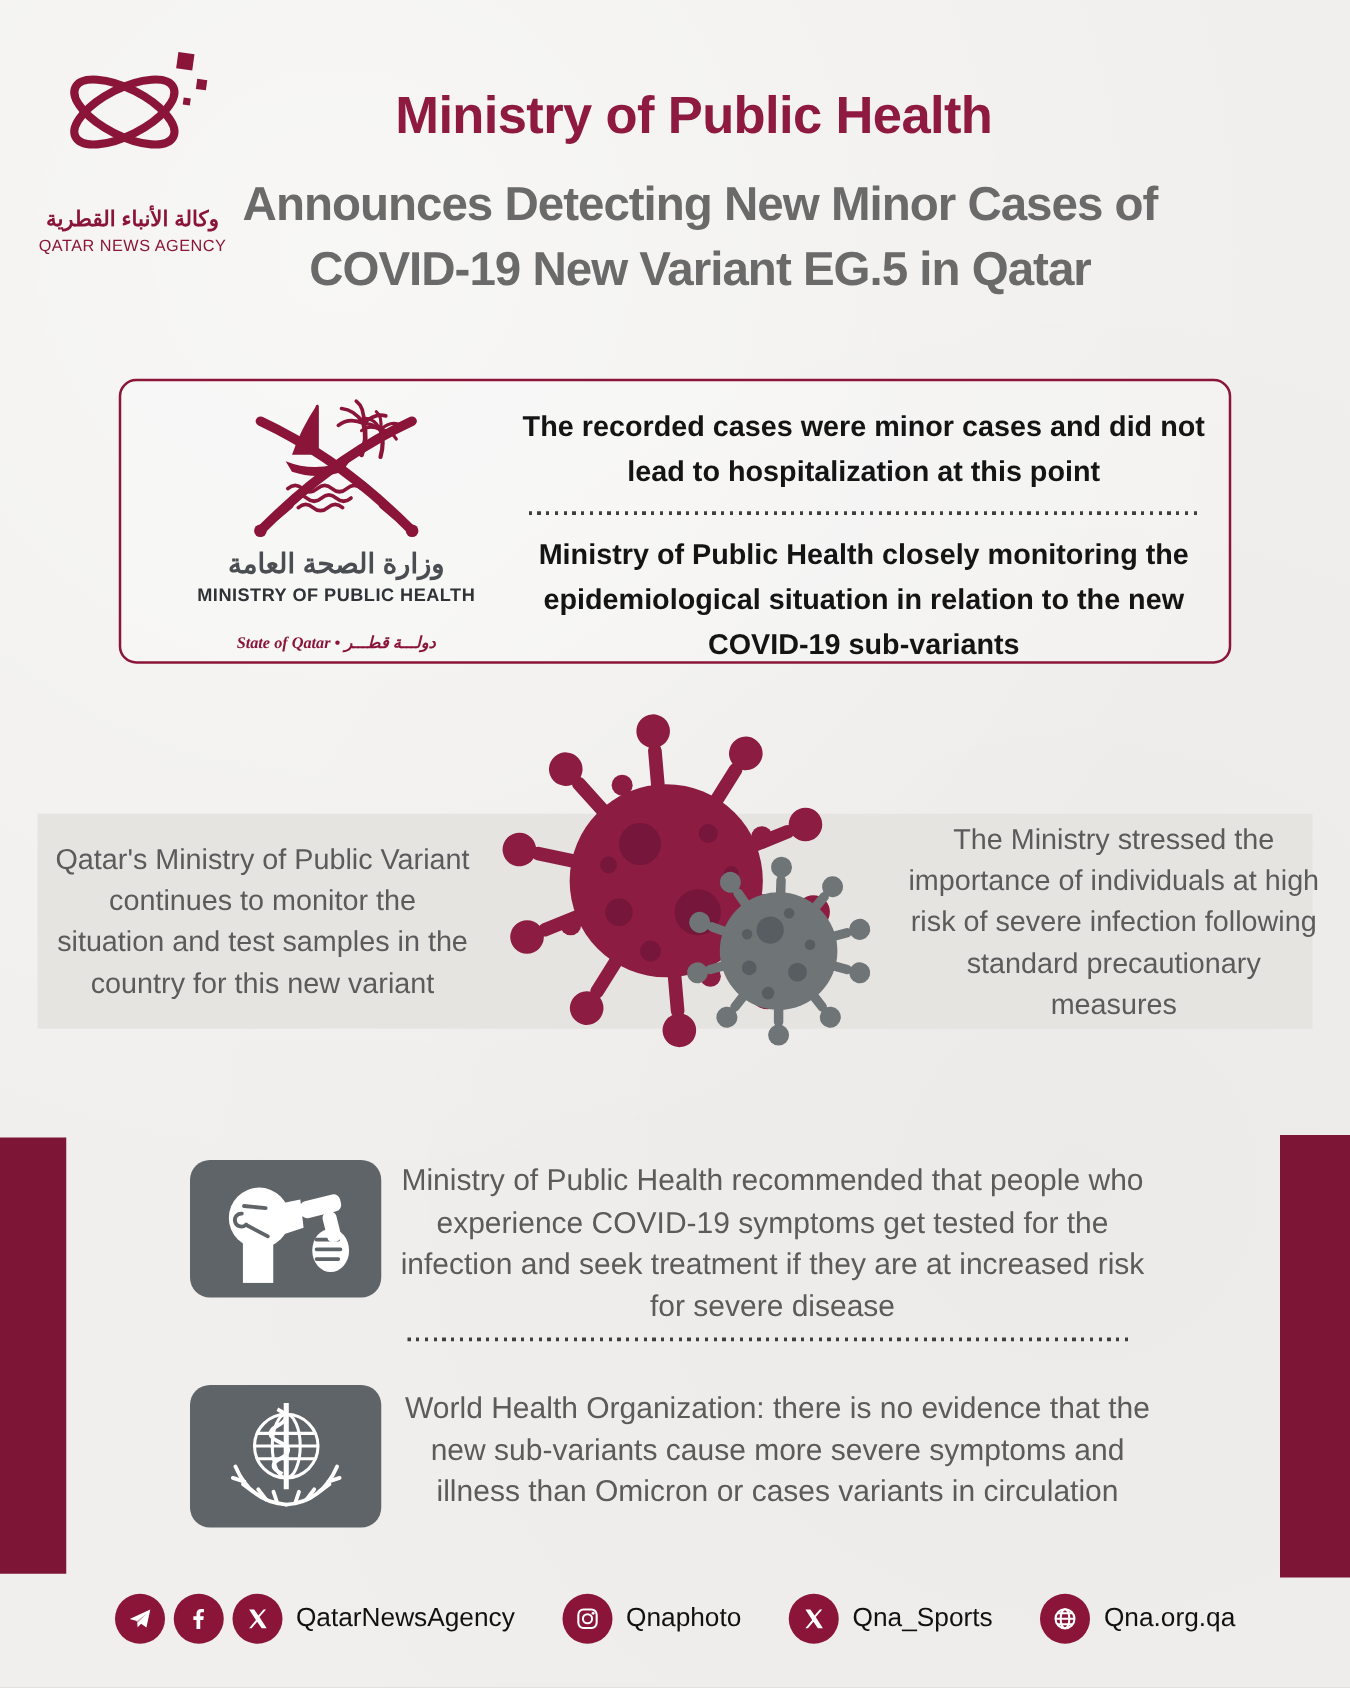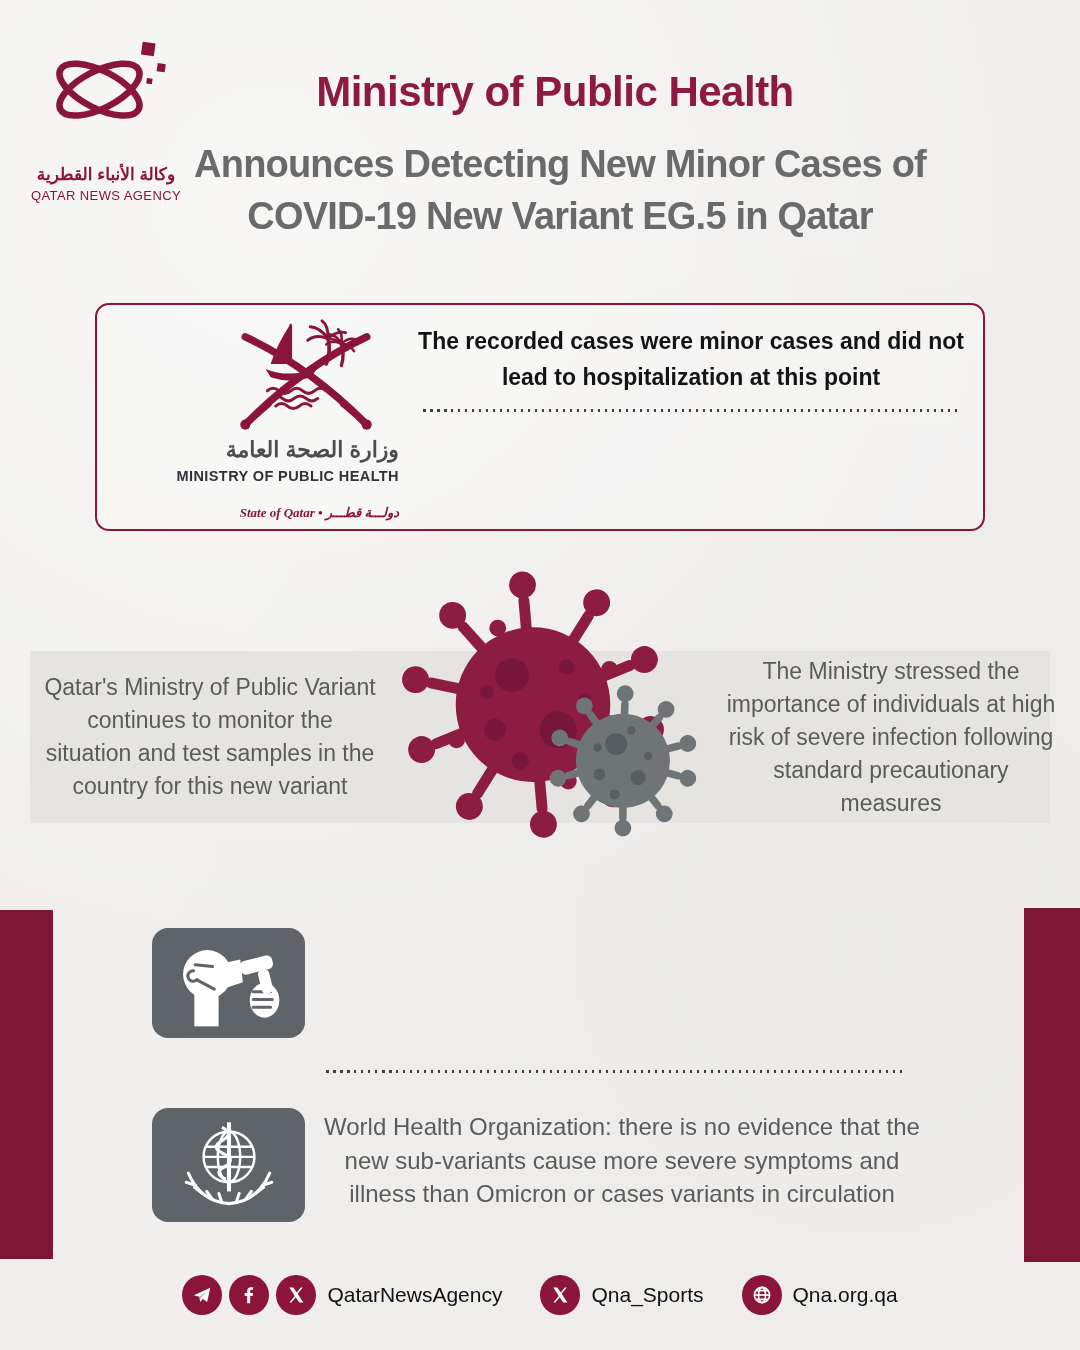--- a/index.html
+++ b/index.html
@@ -22,21 +22,21 @@
   .subtitle{
     position:absolute;left:80px;right:40px;top:138px;text-align:center;
     font-size:38px;font-weight:700;color:#6a6a6a;letter-spacing:-.8px;line-height:52px;
   }
   
   .info-box{
     position:absolute;left:95px;top:303px;width:890px;height:228px;
     border:2px solid #8A1538;border-radius:14px;background:rgba(255,255,255,.25);
     box-sizing:border-box;
   }
-  .emblem{position:absolute;left:42px;top:10px;width:260px;text-align:right;}
+  .emblem{position:absolute;left:42px;top:10px;width:260px;text-align:center;}
   .emblem-ar{font-size:22px;font-weight:700;color:#4a4e52;margin-top:0px;}
   .emblem-en{font-size:14.5px;font-weight:700;color:#2f3337;letter-spacing:.4px;margin-top:5px;}
   .emblem-state{font-size:13px;color:#8A1538;font-family:"Liberation Serif",serif;font-style:italic;font-weight:700;margin-top:21px;}
   .info-points{position:absolute;left:320px;top:18px;width:548px;text-align:center;}
   .info-points p{margin:0;font-size:23px;font-weight:700;color:#141414;line-height:36px;}
   .dotline{height:3px;background-image:repeating-linear-gradient(90deg,#3f3f3f 0 2.5px,transparent 2.5px 7px);}
   .info-points .dotline{margin:14px 6px 13px 6px;}
   
   .band{position:absolute;left:30px;top:651px;width:1020px;height:172px;background:#e5e4e1;}
   .mid-text{position:absolute;display:flex;align-items:center;justify-content:center;text-align:center;
@@ -118,20 +118,21 @@
           <path d="M74,108 q7,-6 14,0 t14,0 t14,0" stroke-width="3.5"></path>
         </g>
       </svg>
       <div class="emblem-ar">وزارة الصحة العامة</div>
       <div class="emblem-en">MINISTRY OF PUBLIC HEALTH</div>
       <div class="emblem-state">State of Qatar • دولـــة قطـــر</div>
     </div>
     <div class="info-points">
       <p>The recorded cases were minor cases and did not lead to hospitalization at this point</p>
       <div class="dotline"></div>
+      <p>Ministry of Public Health closely monitoring the epidemiological situation in relation to the new COVID-19 sub-variants</p>
     </div>
   </div>
 
   <div class="band"></div>
   <div class="mid-text mid-left">Qatar's Ministry of Public Variant continues to monitor the situation and test samples in the country for this new variant</div>
   <div class="mid-text mid-right">The Ministry stressed the importance of individuals at high risk of severe infection following standard precautionary measures</div>
 
   <svg class="virus" viewBox="0 0 400 350">
     <defs>
       <g id="bspk">
@@ -212,20 +213,21 @@
         <path d="M34,36 a6,6 0 1 0 4,10"></path>
         <path d="M103,60 h20 M103,69 h22 M103,78 h20"></path>
       </g>
       <g fill="#fff" transform="rotate(-14 112 30)">
         <rect x="88" y="20" width="38" height="16" rx="6"></rect>
         <rect x="82" y="23" width="9" height="10" rx="2"></rect>
         <rect x="106" y="35" width="13" height="28" rx="5"></rect>
       </g>
     </svg>
   </div>
+  <p class="rec-text rec1">Ministry of Public Health recommended that people who experience COVID-19 symptoms get tested for the infection and seek treatment if they are at increased risk for severe disease</p>
 
   <div class="dotline divider2"></div>
 
   <div class="icon-box who">
     <svg width="122" height="96" viewBox="0 0 120 92">
       <g stroke="#fff" fill="none" stroke-width="2.4">
         <circle cx="60" cy="38" r="25"></circle>
         <line x1="37" y1="28" x2="83" y2="28"></line>
         <line x1="35" y1="38" x2="85" y2="38"></line>
         <line x1="37" y1="48" x2="83" y2="48"></line>
@@ -260,20 +262,32 @@
         <span class="fcircle">
           <svg width="20" height="20" viewBox="0 0 24 24">
               <path d="M4 3h4.8l4 5.9L17.8 3h2.4l-6.3 7.4L20.8 21h-4.8l-4.3-6.2L6.4 21H4l6.5-7.7z" fill="#fff"></path>
             </svg>
         </span>
       </div>
       <span class="flabel">QatarNewsAgency</span>
     </div>
     <div class="fgroup">
       <span class="fcircle">
+        <svg width="22" height="22" viewBox="0 0 24 24">
+            <g stroke="#fff" fill="none" stroke-width="1.8">
+              <rect x="4" y="4" width="16" height="16" rx="4.5"></rect>
+              <circle cx="12" cy="12" r="4"></circle>
+            </g>
+            <circle cx="16.9" cy="7.1" r="1.3" fill="#fff"></circle>
+          </svg>
+      </span>
+      <span class="flabel">Qnaphoto</span>
+    </div>
+    <div class="fgroup">
+      <span class="fcircle">
         <svg width="20" height="20" viewBox="0 0 24 24">
             <path d="M4 3h4.8l4 5.9L17.8 3h2.4l-6.3 7.4L20.8 21h-4.8l-4.3-6.2L6.4 21H4l6.5-7.7z" fill="#fff"></path>
           </svg>
       </span>
       <span class="flabel">Qna_Sports</span>
     </div>
     <div class="fgroup">
       <span class="fcircle">
         <svg width="22" height="22" viewBox="0 0 24 24">
             <g stroke="#fff" fill="none" stroke-width="1.8">

